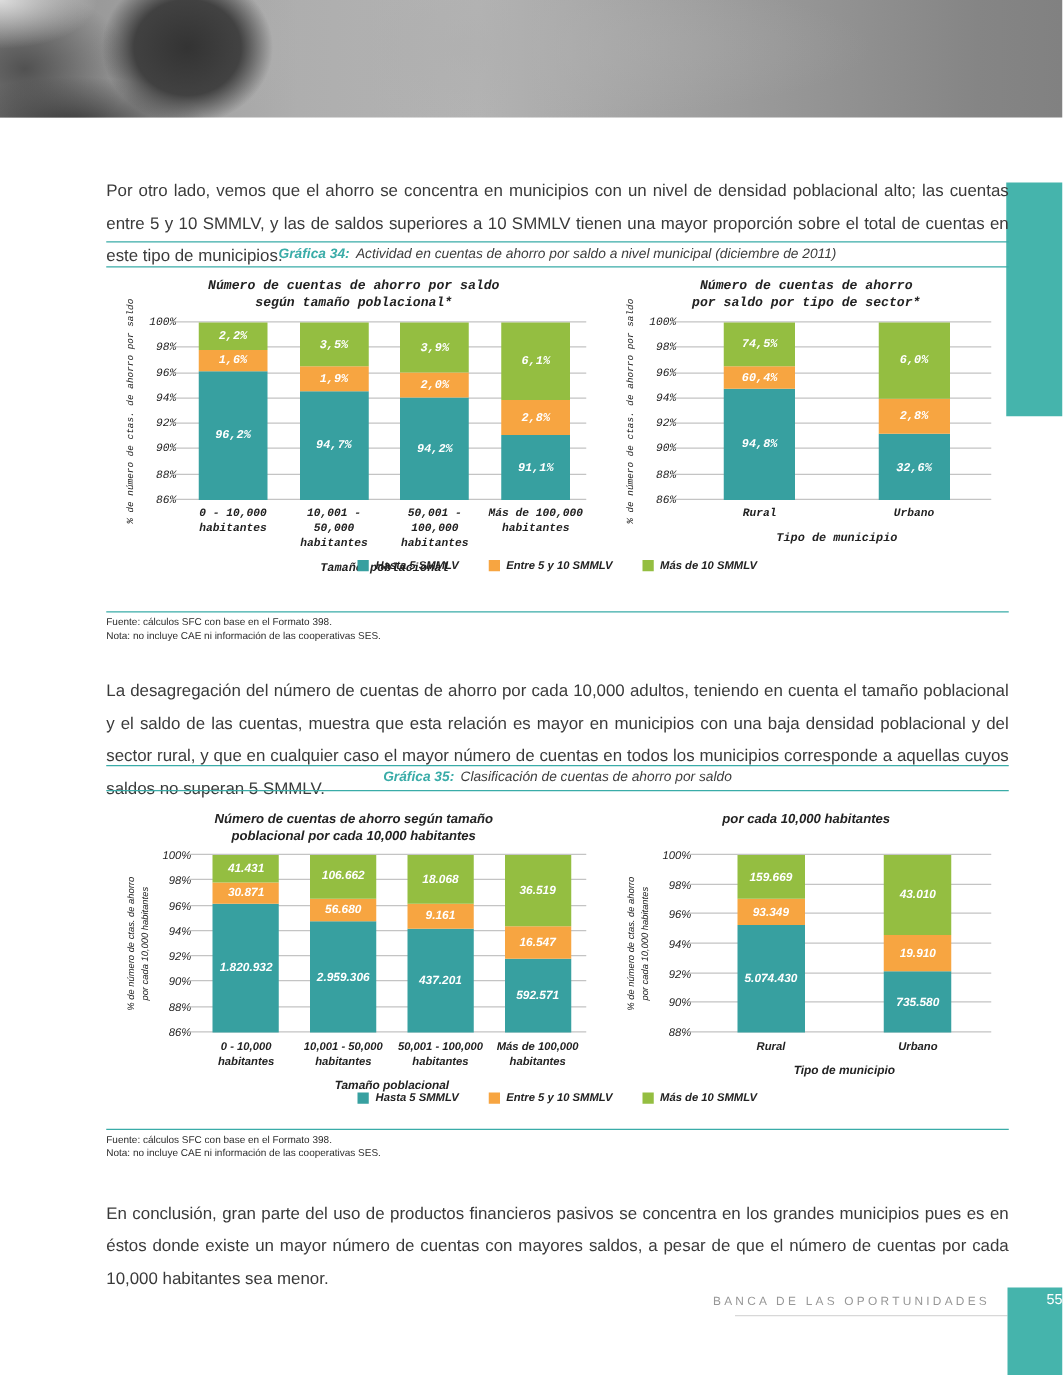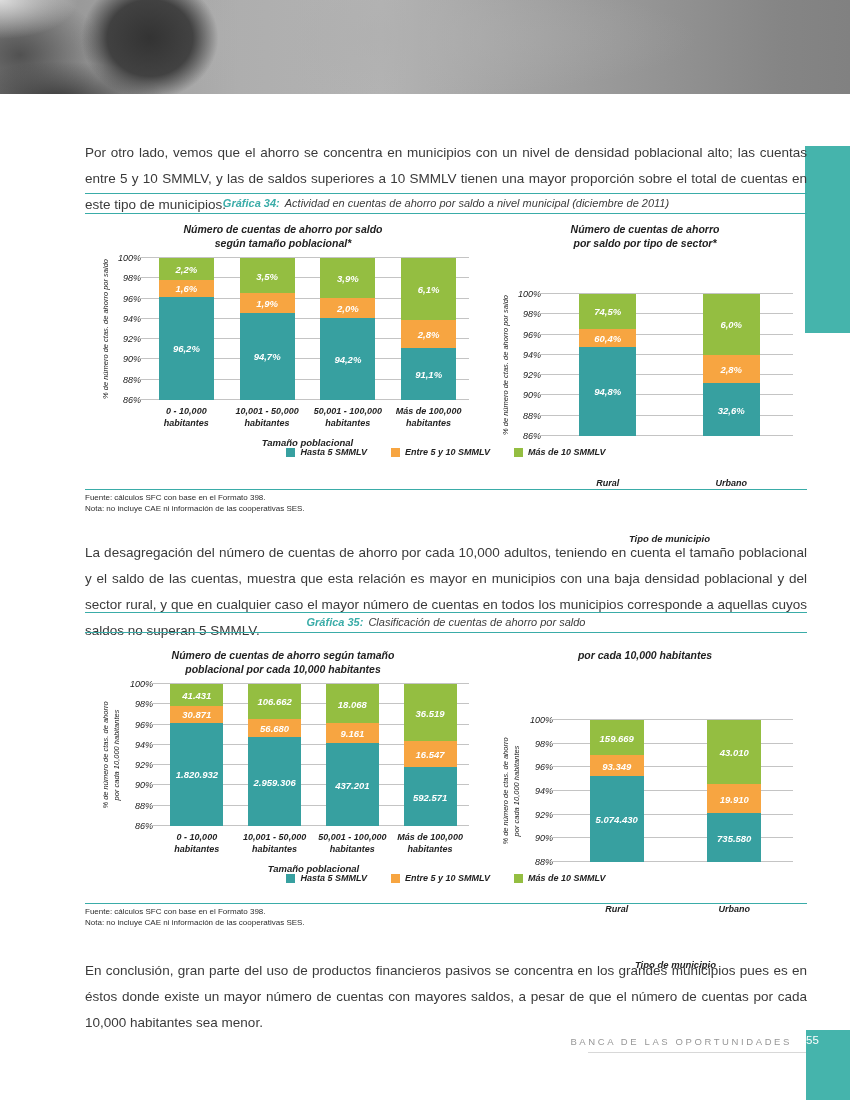--- a/index.html
+++ b/index.html
@@ -27,24 +27,24 @@
 
   .para{position:absolute;left:85px;width:722px;font-size:13.5px;line-height:26px;color:var(--ink);text-align:justify;}
   #p1{top:126px;} #p2{top:526px;} #p3{top:944px;}
 
   .fig-hd{position:absolute;left:85px;width:722px;border-top:1px solid var(--accent);border-bottom:1px solid var(--accent);
     padding:3px 0 4px;text-align:center;font-style:italic;font-size:11px;color:#3c3c3c;}
   #fig34-hd{top:193px;} #fig35-hd{top:612px;}
   .fig-label{color:var(--accent);font-weight:700;margin-right:5px;}
 
   .chart-row{position:absolute;left:85px;width:722px;height:222px;}
-  #row34{top:222px;} #row35{top:648px;}
+  #row34{top:222px;font-family:Liberation Mono, monospace;} #row35{top:648px;}
   .chart{position:absolute;top:0;display:flex;flex-direction:column;}
   .chart.pos-a{left:12px;width:372px;}
-  .chart.pos-b{left:412px;width:296px;gap:36px;}
+  .chart.pos-b{left:412px;width:296px;}
   .c-title{text-align:center;font-style:italic;font-weight:600;font-size:10.5px;line-height:14px;color:var(--chart-ink);
     min-height:30px;margin-bottom:6px;}
   .c-main{display:flex;height:142px;}
   .c-ylab{position:relative;}
   .c-ylab.w1{width:15px;} .c-ylab.w2{width:27px;}
   .ylab-line{position:absolute;top:50%;white-space:nowrap;font-style:italic;font-size:7.5px;color:var(--chart-ink);
     transform:translate(-50%,-50%) rotate(-90deg);}
   .c-yticks{position:relative;width:34px;}
   .ytick{position:absolute;right:5px;transform:translateY(50%);font-style:italic;font-size:9px;color:var(--chart-ink);white-space:nowrap;}
   .c-plot{position:relative;flex:1;}
@@ -66,21 +66,21 @@
 
   .fig-rule{position:absolute;left:85px;width:722px;height:1px;background:var(--accent);}
   #rule34{top:489px;} #rule35{top:903px;}
   .fn{position:absolute;left:85px;width:722px;font-size:8px;line-height:10.5px;color:#2c2c2c;}
   #fn34{top:493px;} #fn35{top:907px;}
 
   .footer{position:absolute;left:0;top:1030px;width:850px;height:70px;}
   .footer-brand{position:absolute;right:58px;top:6px;font-size:9.5px;letter-spacing:2.6px;color:#979797;}
   .footer-rule{position:absolute;right:44px;top:22px;width:218px;height:1px;background:#d8d8d8;}
   .page-num{position:absolute;right:0;top:0;width:44px;height:70px;background:var(--tab);color:#fff;
-    font-size:11.5px;text-align:left;padding-top:4px;}
+    font-size:11.5px;text-align:right;padding-top:4px;}
 </style>
 </head>
 <body>
 
 <div id="page">
 
   <div class="header-photo"></div>
   <div class="side-tab"></div>
 
   <p class="para" id="p1">Por otro lado, vemos que el ahorro se concentra en municipios con un nivel de densidad poblacional alto; las cuentas entre 5 y 10 SMMLV, y las de saldos superiores a 10 SMMLV tienen una mayor proporción sobre el total de cuentas en este tipo de municipios.</p>

